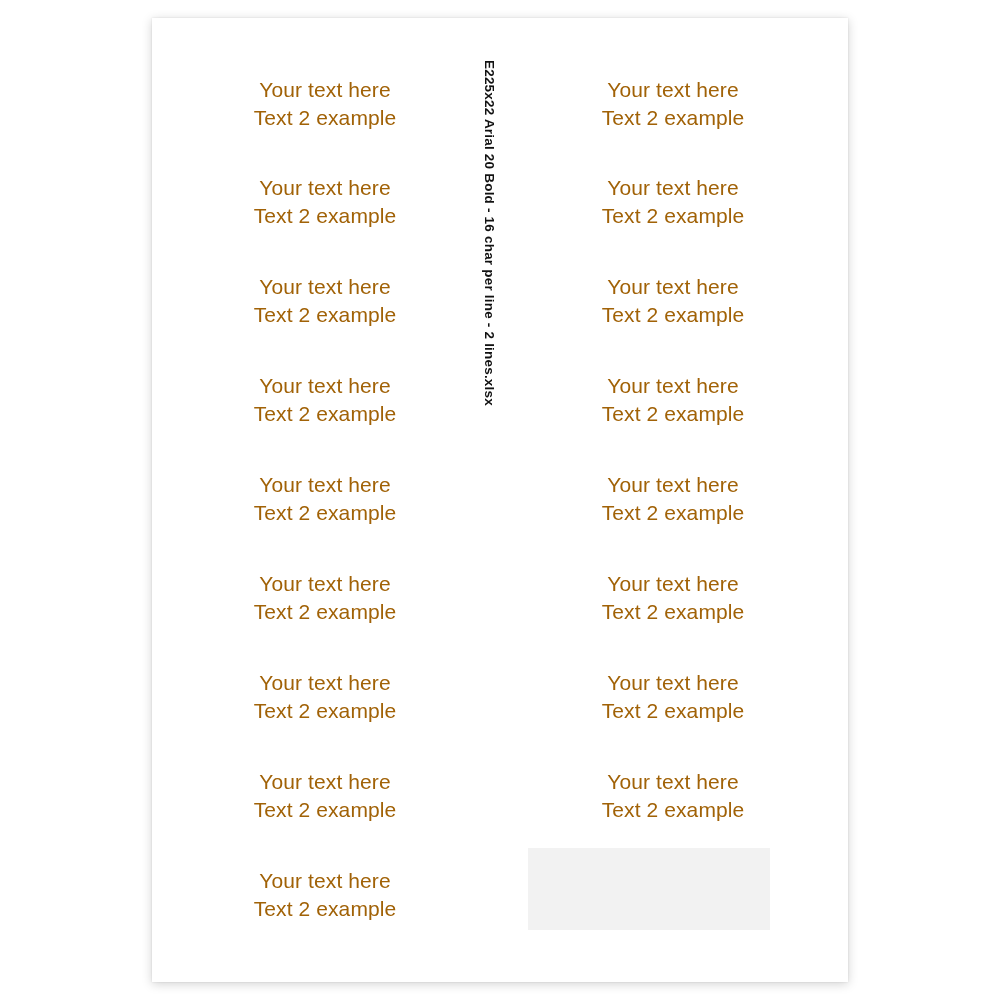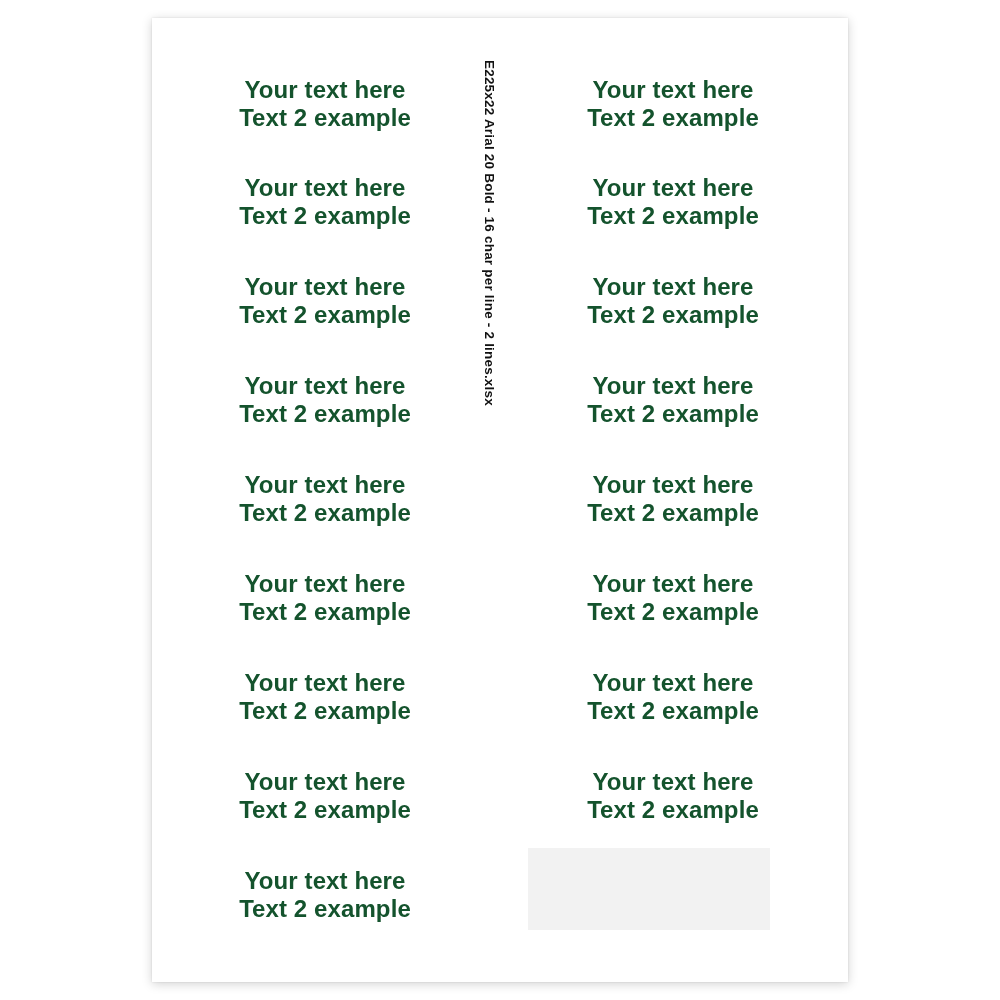--- a/index.html
+++ b/index.html
@@ -56,24 +56,24 @@
     height: 74px;
     display: flex;
     flex-direction: column;
     align-items: center;
     justify-content: flex-start;
     text-align: center;
   }
 
   .label-line {
     font-family: "Liberation Sans", sans-serif;
-    font-weight: bold;
-    font-size: 24px;
+    font-weight: normal;
+    font-size: 21px;
     line-height: 28px;
-    color: #14532d;
+    color: #a16207;
     letter-spacing: 0.1px;
     white-space: nowrap;
   }
 
   
   .blank-cell {
     position: absolute;
     left: 376px;
     width: 242px;
     height: 82px;

